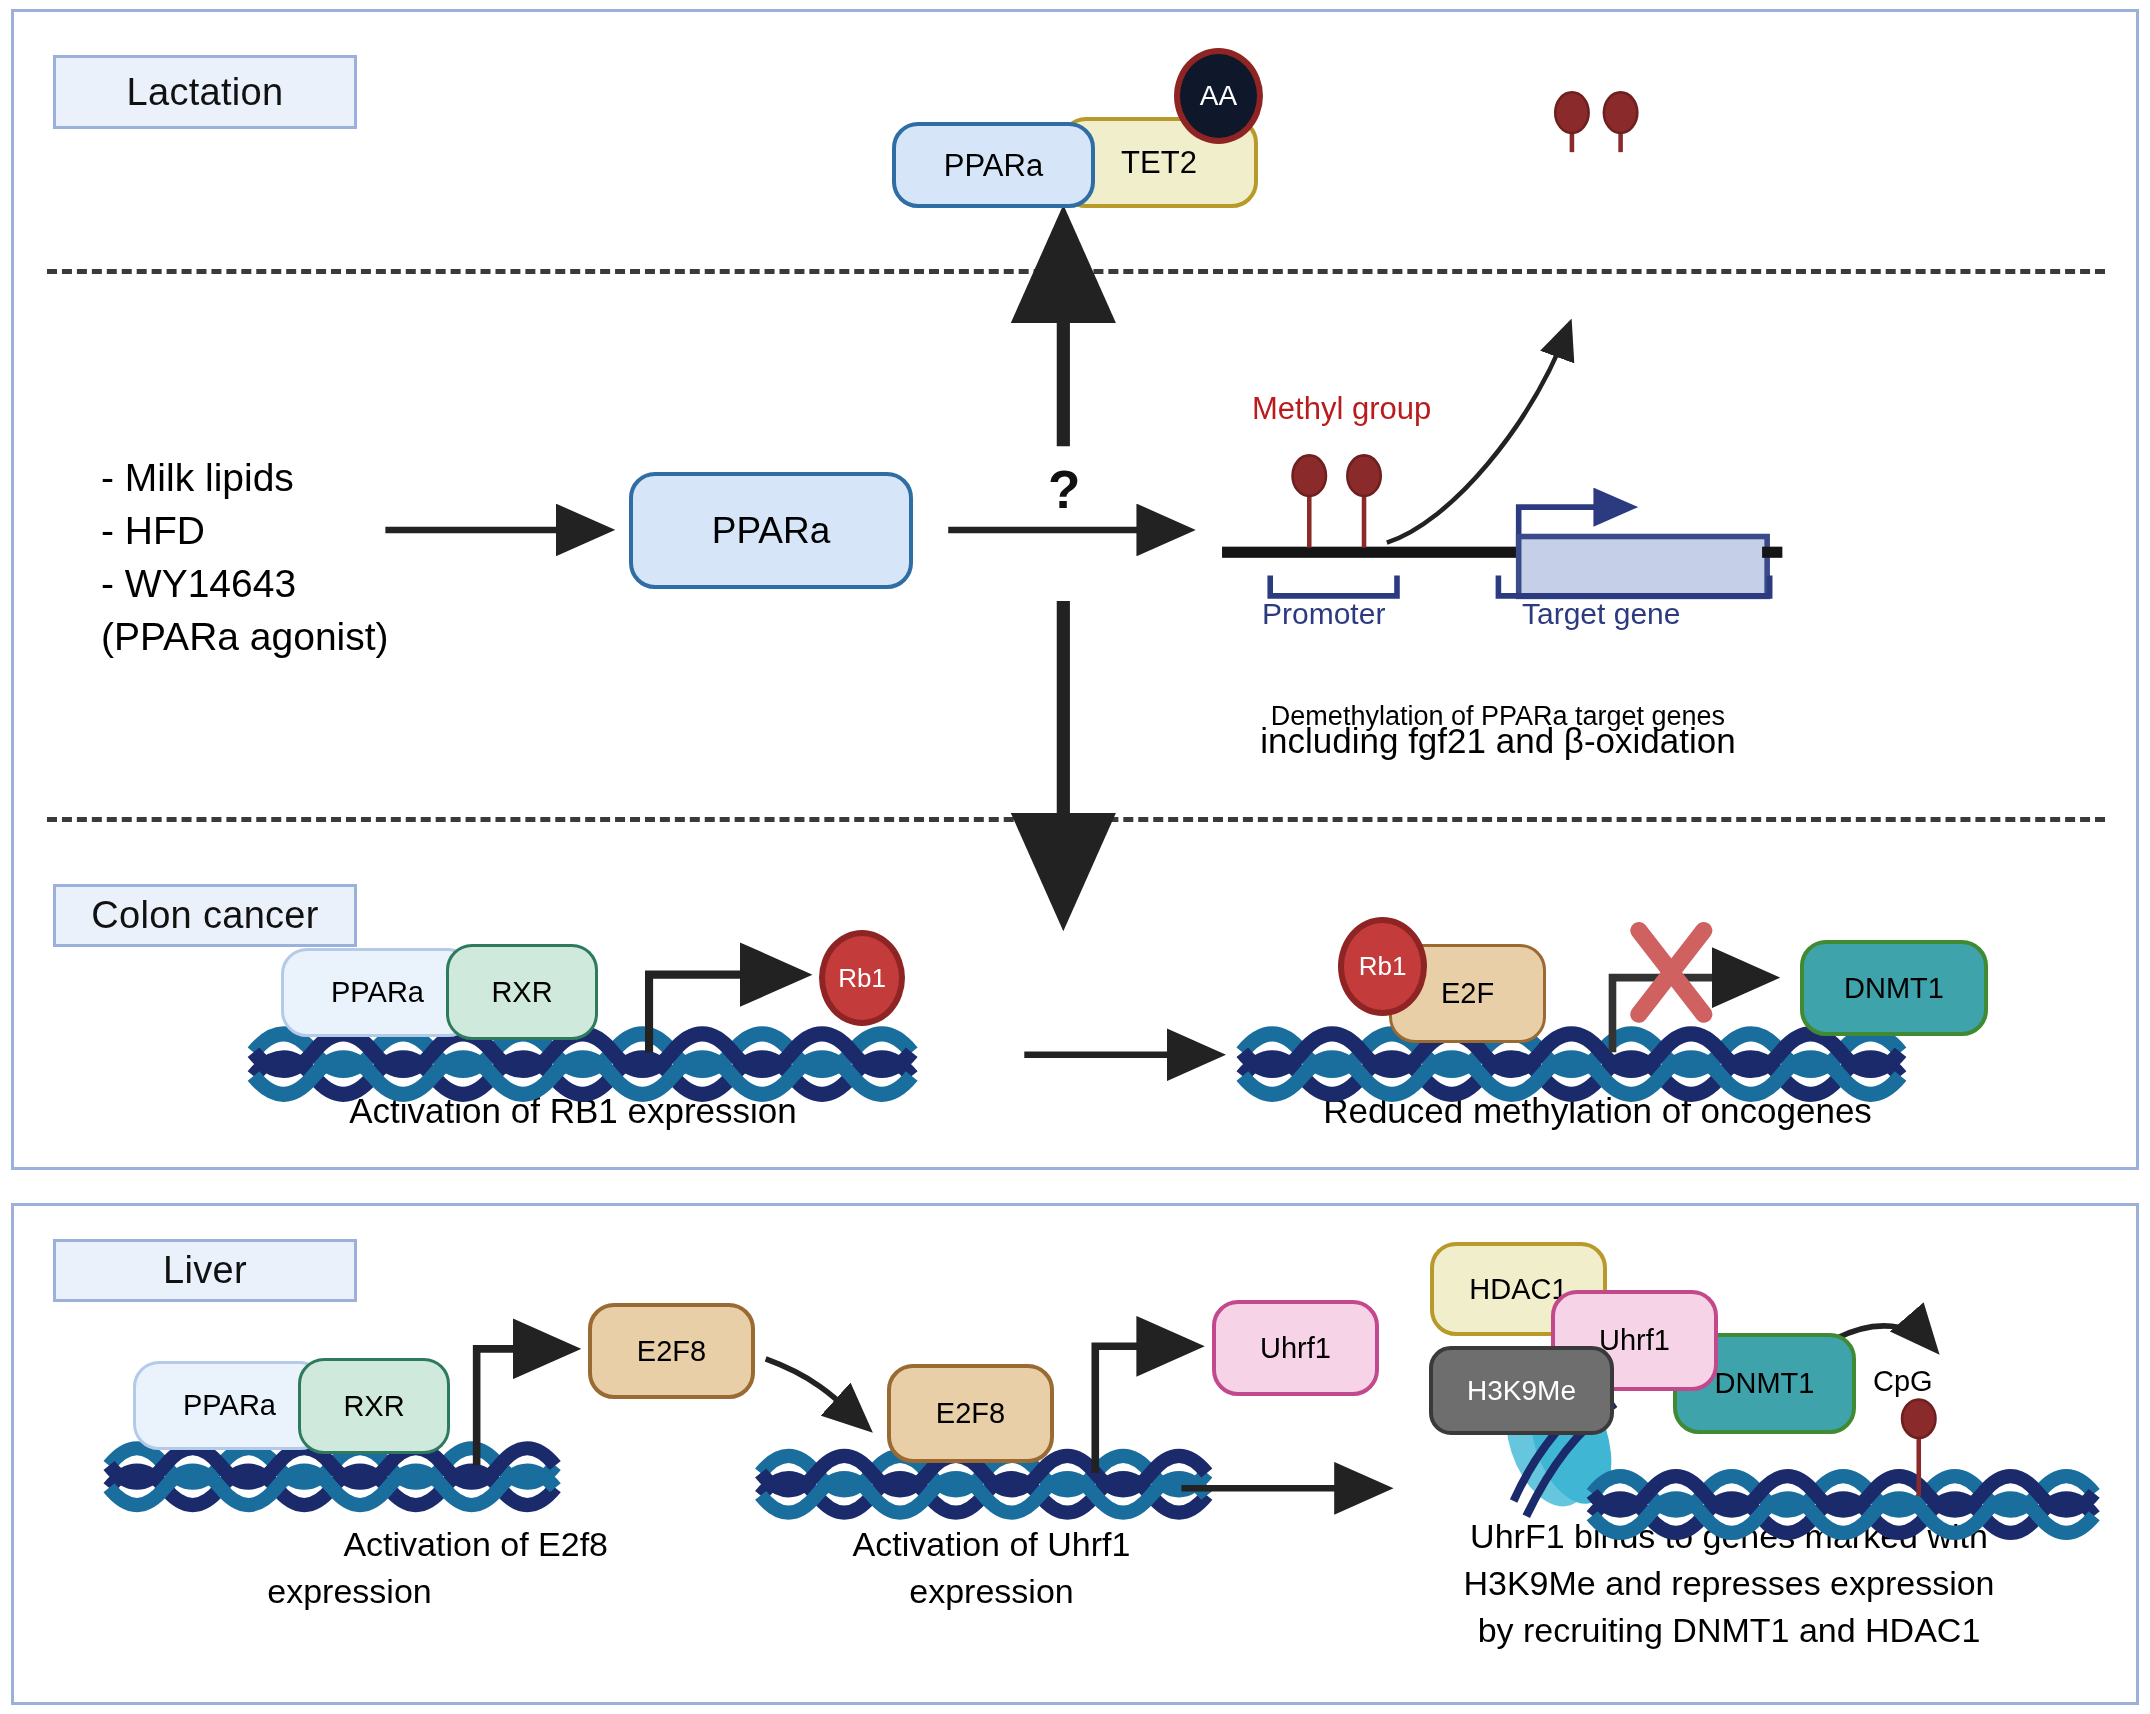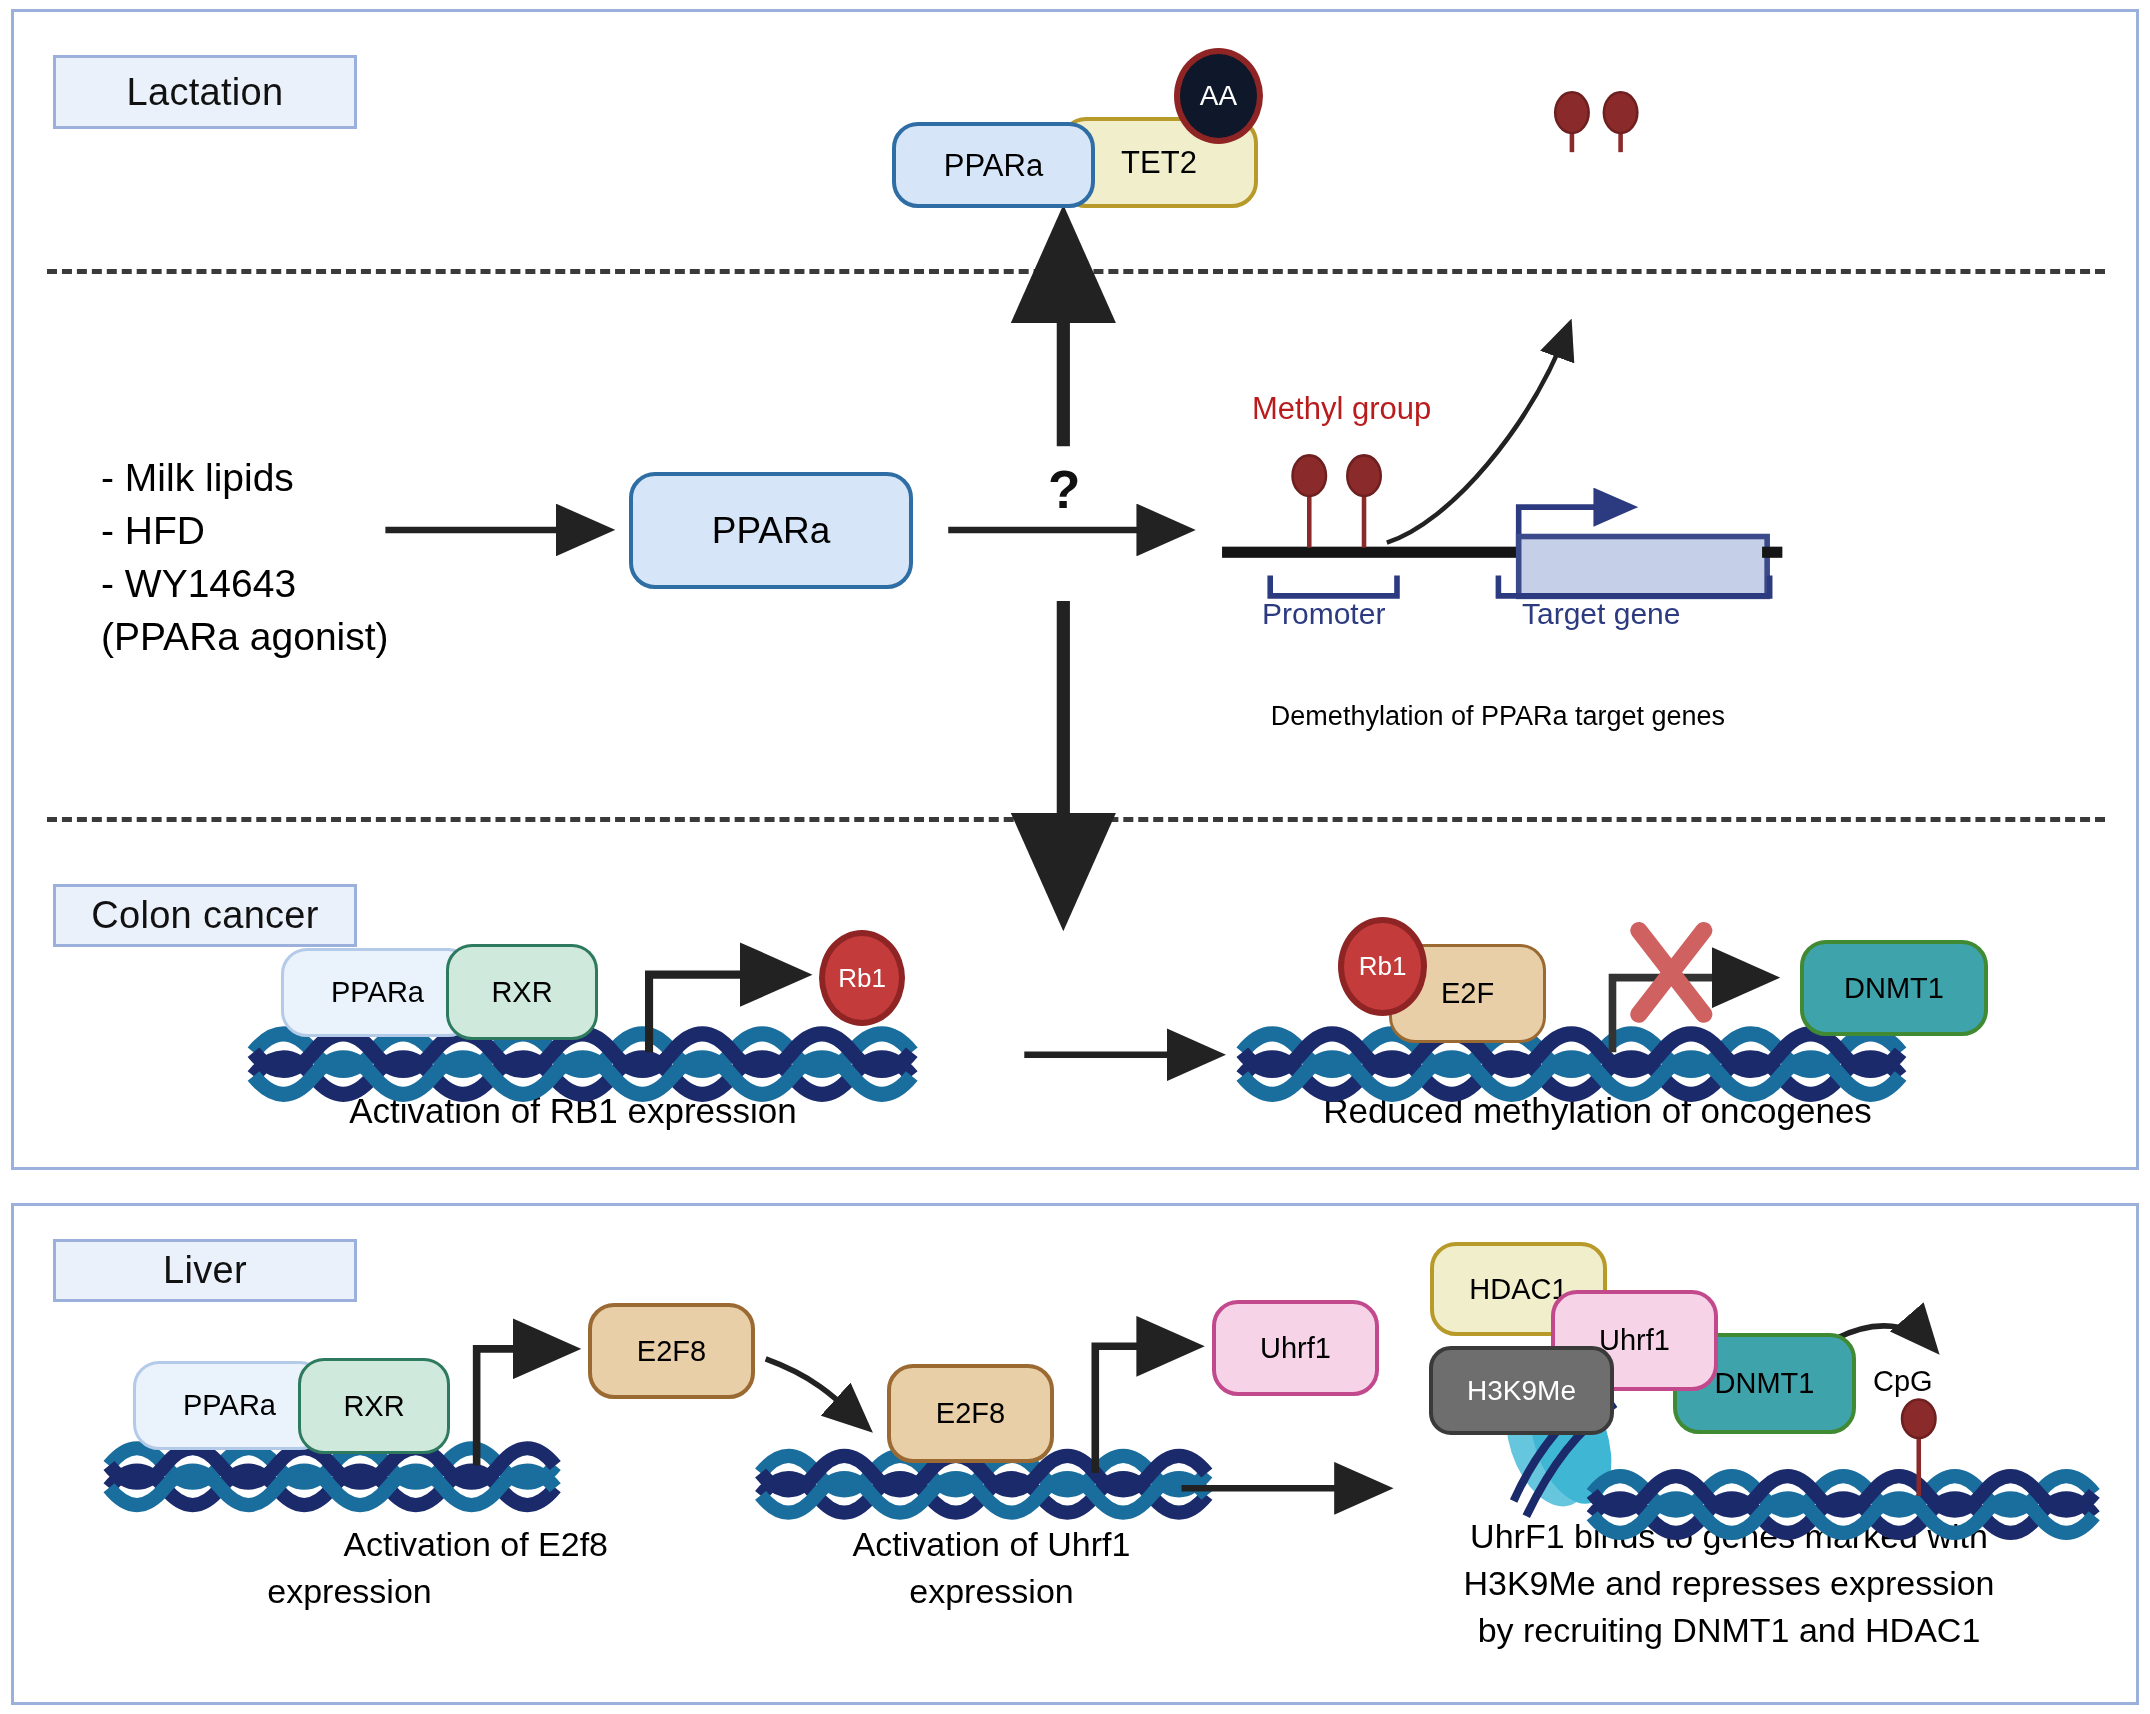--- a/index.html
+++ b/index.html
@@ -78,20 +78,21 @@
     <span>AA</span>
   </div>
 
   <div class="qmark" style="left:1048px;top:459px;">?</div>
 
   <div class="txt" style="left:1252px;top:390px;font-size:31px;color:#b91c1c;">Methyl group</div>
   <div class="txt" style="left:1262px;top:596px;font-size:30px;color:#2c3a80;">Promoter</div>
   <div class="txt" style="left:1522px;top:596px;font-size:30px;color:#2c3a80;">Target gene</div>
 
   <div class="txt" style="left:1143px;top:700px;font-size:27px;text-align:center;width:710px;">Demethylation of PPARa target genes</div>
+  <div class="txt" style="left:1143px;top:720px;font-size:35px;text-align:center;width:710px;">including fgf21 and β-oxidation</div>
 
   <div class="cap" style="left:281px;top:948px;width:193px;height:89px;
        background:#eaf2fb;border:3px solid #b3cbe8;z-index:2;">
     <span style="font-size:29px;">PPARa</span>
   </div>
   <div class="cap" style="left:446px;top:944px;width:152px;height:96px;
        background:#cfe9dc;border:3.5px solid #2e7a5e;z-index:3;">
     <span style="font-size:29px;">RXR</span>
   </div>
   <div class="ellipse" style="left:819px;top:930px;width:86px;height:96px;

